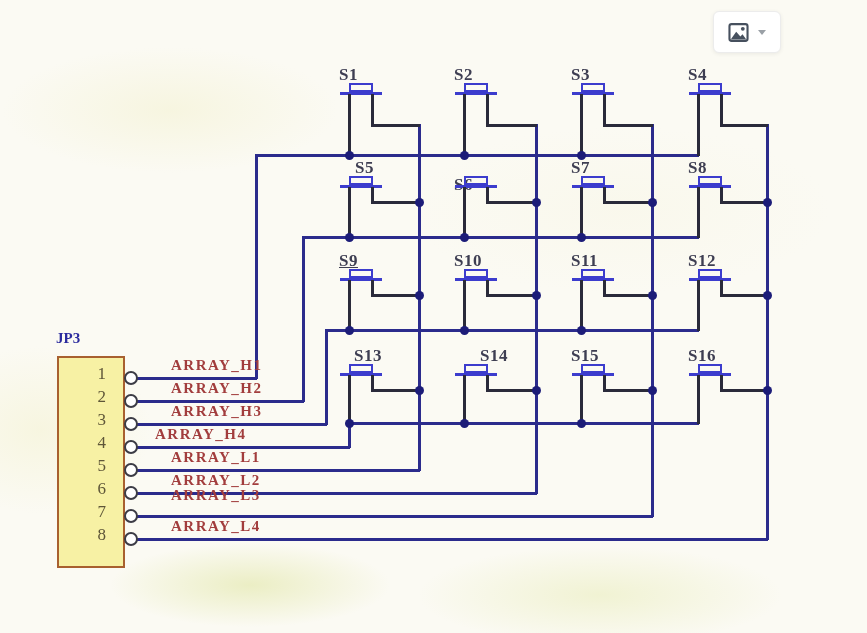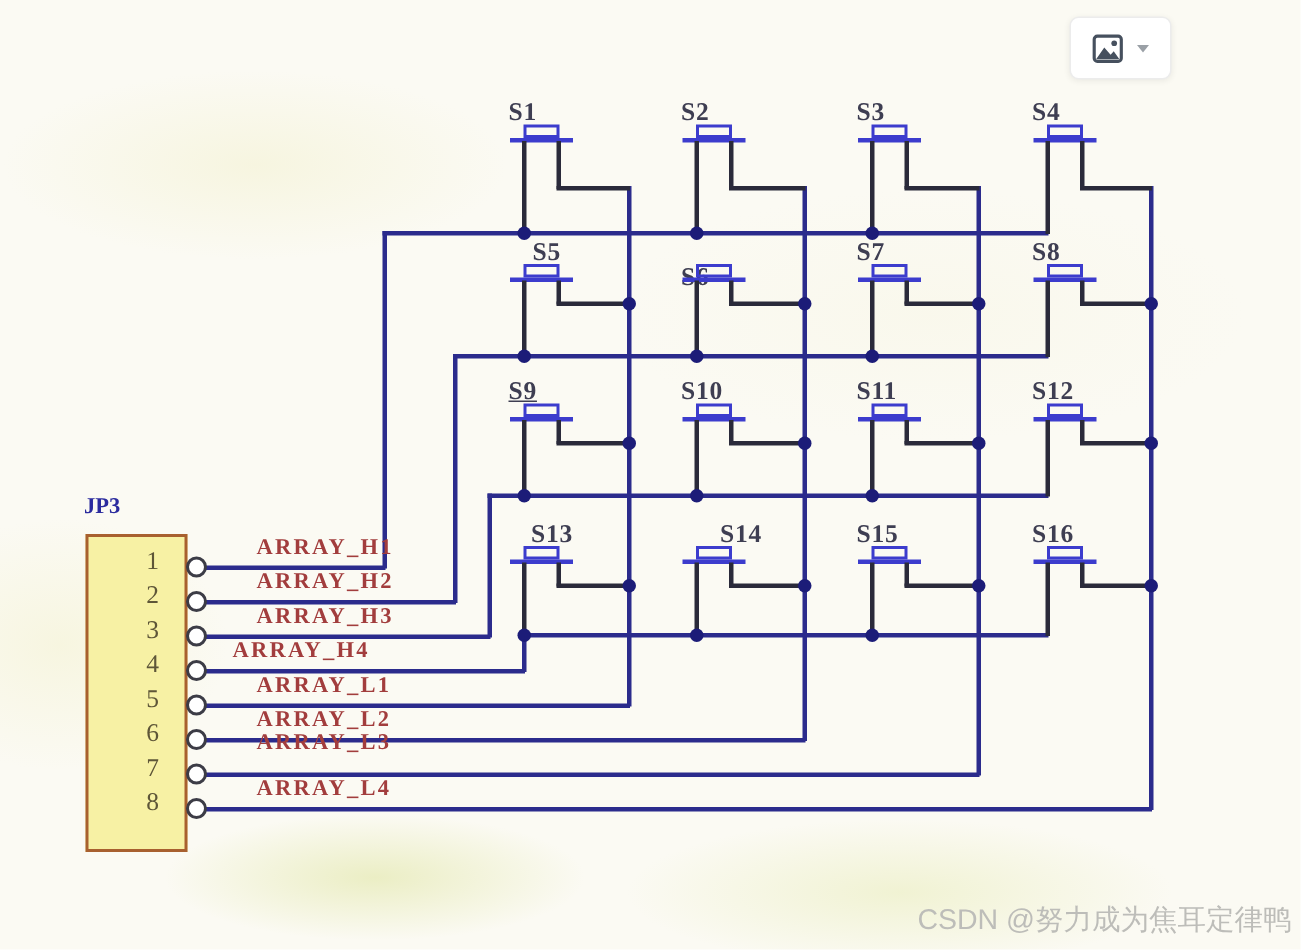--- a/index.html
+++ b/index.html
@@ -63,21 +63,20 @@
       <rect x="1.4" y="2" width="17.2" height="16" rx="2" fill="none" stroke="#46505e" stroke-width="2"></rect>
       <path d="M2.6 16.6 L7.8 9.2 L11.8 13.8 L13.8 11.6 L17.4 16.6 Z" fill="#46505e"></path>
       <circle cx="14.1" cy="6.5" r="1.8" fill="#46505e"></circle>
     </svg>
     <span class="caret"></span>
   </div>
 
   <div class="schematic" id="schematic">
     <div class="jp3-label">JP3</div>
     <div class="jp3-box"></div>
-    <div class="watermark">CSDN @努力成为焦耳定律鸭</div>
   <div class="ln" style="left: 137px; top: 377px; width: 120px; height: 3px; background: rgb(43, 43, 140);"></div>
       <div class="ln" style="left: 255px; top: 154px; width: 3px; height: 225px; background: rgb(43, 43, 140);"></div>
       <div class="ln" style="left: 255px; top: 154px; width: 444px; height: 3px; background: rgb(43, 43, 140);"></div>
       <div class="ln" style="left: 137px; top: 400px; width: 167px; height: 3px; background: rgb(43, 43, 140);"></div>
       <div class="ln" style="left: 302px; top: 236px; width: 3px; height: 166px; background: rgb(43, 43, 140);"></div>
       <div class="ln" style="left: 302px; top: 236px; width: 397px; height: 3px; background: rgb(43, 43, 140);"></div>
       <div class="ln" style="left: 137px; top: 423px; width: 190px; height: 3px; background: rgb(43, 43, 140);"></div>
       <div class="ln" style="left: 325px; top: 329px; width: 3px; height: 96px; background: rgb(43, 43, 140);"></div>
       <div class="ln" style="left: 325px; top: 329px; width: 374px; height: 3px; background: rgb(43, 43, 140);"></div>
       <div class="ln" style="left: 137px; top: 446px; width: 213px; height: 3px; background: rgb(43, 43, 140);"></div>

